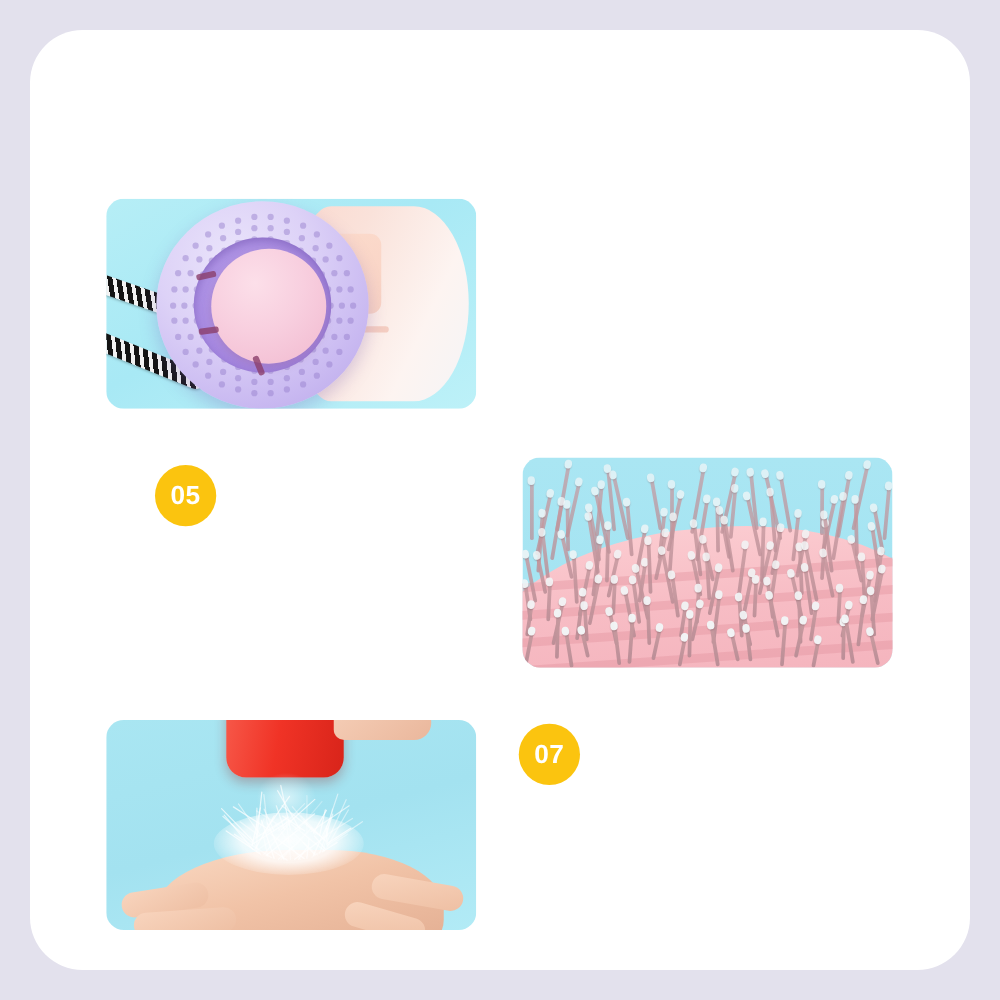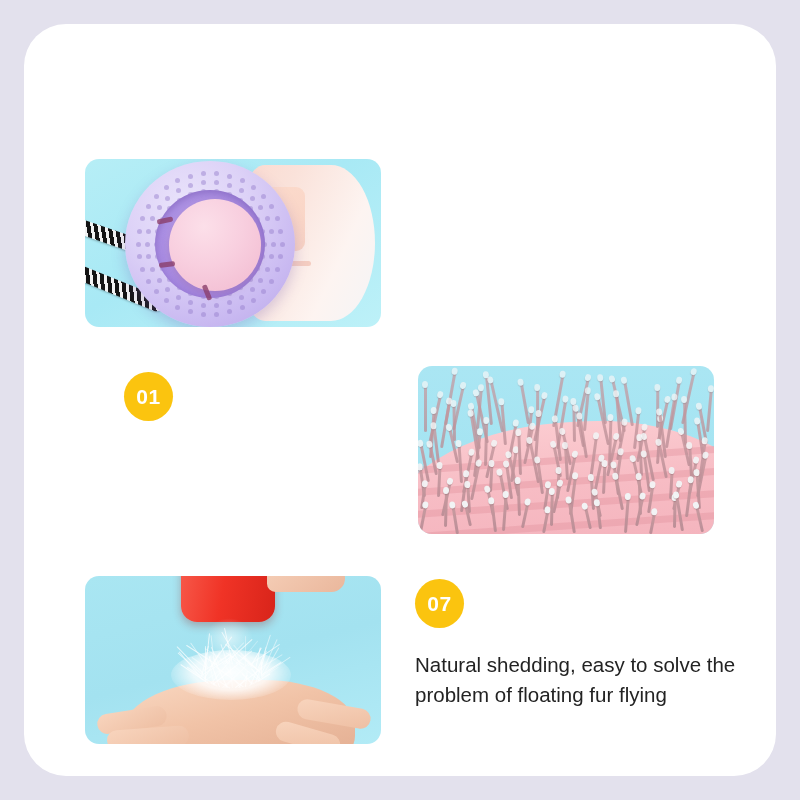--- a/index.html
+++ b/index.html
@@ -414,21 +414,21 @@
           </div>
         </div>
       </div>
     </div>
 
   </div>
 
   <div class="step-row row-2">
 
     <div class="text-block text-left">
-      <div class="badge">01</div>
+      <div class="badge">05</div>
     </div>
 
     <div class="photo photo-right">
       <div class="scene2">
         <div class="pad" id="brush-pad">
             <div class="pad-ridge" style="top: 34px;"></div>
             <div class="pad-ridge" style="top: 56px;"></div>
             <div class="pad-ridge" style="top: 78px;"></div>
             <div class="pad-ridge" style="top: 100px;"></div>
             <div class="pad-ridge" style="top: 122px;"></div>
@@ -652,17 +652,16 @@
             <div class="fur-strand" style="left: 88.087px; top: -0.893551px; height: 22.6771px; transform: rotate(-48.0717deg); opacity: 0.85;"></div>
             <div class="fur-strand" style="left: 88.9189px; top: -6.12749px; height: 28.935px; transform: rotate(-44.1283deg); opacity: 0.61;"></div>
             <div class="fur-strand" style="left: 89.5179px; top: -13.8995px; height: 37.7569px; transform: rotate(24.4631deg); opacity: 0.57;"></div>
             <div class="fur-strand" style="left: 89.8792px; top: 1.87227px; height: 23.0521px; transform: rotate(57.216deg); opacity: 0.85;"></div>
           </div>
       </div>
     </div>
 
     <div class="text-block text-right">
       <div class="badge">07</div>
-      <div class="step-text">Natural shedding, easy to solve the problem of floating fur flying</div>
     </div>
   </div>
 
 </div>
 
 </body></html>

